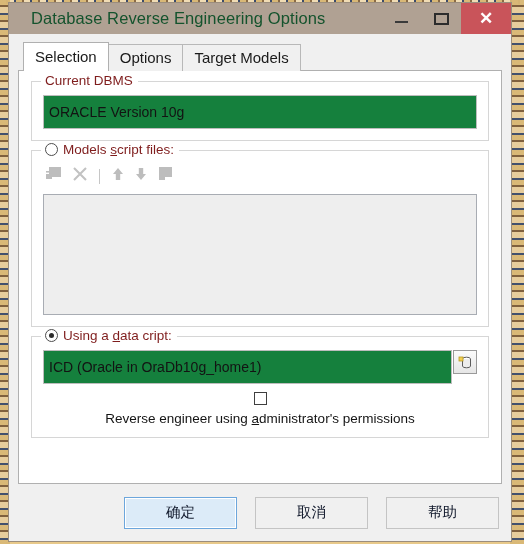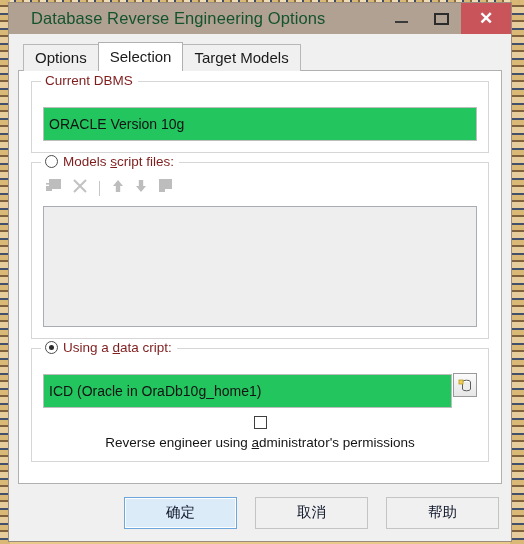--- a/index.html
+++ b/index.html
@@ -186,29 +186,28 @@
     align-items: center;
     gap: 5px;
     white-space: nowrap;
   }
 
   
   .textinput {
     width: 100%;
     height: 25px;
     border: 1px solid #bdbdbd;
-    background: #22c55e;
+    background: #15803d;
     box-sizing: border-box;
     font-size: 14px;
     color: #131313;
     padding: 16px 5px;
     line-height: 23px;
     font-family: "Liberation Sans", sans-serif;
     outline: none;
-    margin-top: 12px;
   }
 
   
   .radio {
     width: 13px; height: 13px;
     border: 1.5px solid #4d4d4d;
     border-radius: 50%;
     background: #ffffff;
     box-sizing: border-box;
     position: relative;
@@ -245,21 +244,20 @@
   #script-list {
     height: 121px;
     border: 1px solid #a8acb3;
     background: #eeeeee;
     box-sizing: border-box;
   }
 
   
   .ds-row {
     display: flex;
-    align-items: center;
     gap: 1px;
   }
   #ds-browse {
     width: 24px; height: 24px;
     border: 1px solid #9a9a9a;
     background: linear-gradient(#fbfbfb, #e6e6e6);
     box-sizing: border-box;
     display: flex;
     align-items: center;
     justify-content: center;
@@ -353,22 +351,22 @@
       </div>
       <div class="winbtn" id="btn-close">
         <span class="close-glyph">✕</span>
       </div>
     </div>
   </div>
 
   <div id="dialog-body">
 
     <div id="tabstrip">
+      <div class="tab active">Selection</div>
       <div class="tab">Options</div>
-      <div class="tab active">Selection</div>
       <div class="tab">Target Models</div>
     </div>
 
     <div id="tabpage">
 
       <div class="groupbox">
         <div class="group-legend">
           <span>Current DBMS</span>
         </div>
         <input class="textinput" type="text" readonly="" value="ORACLE Version 10g" style="">

